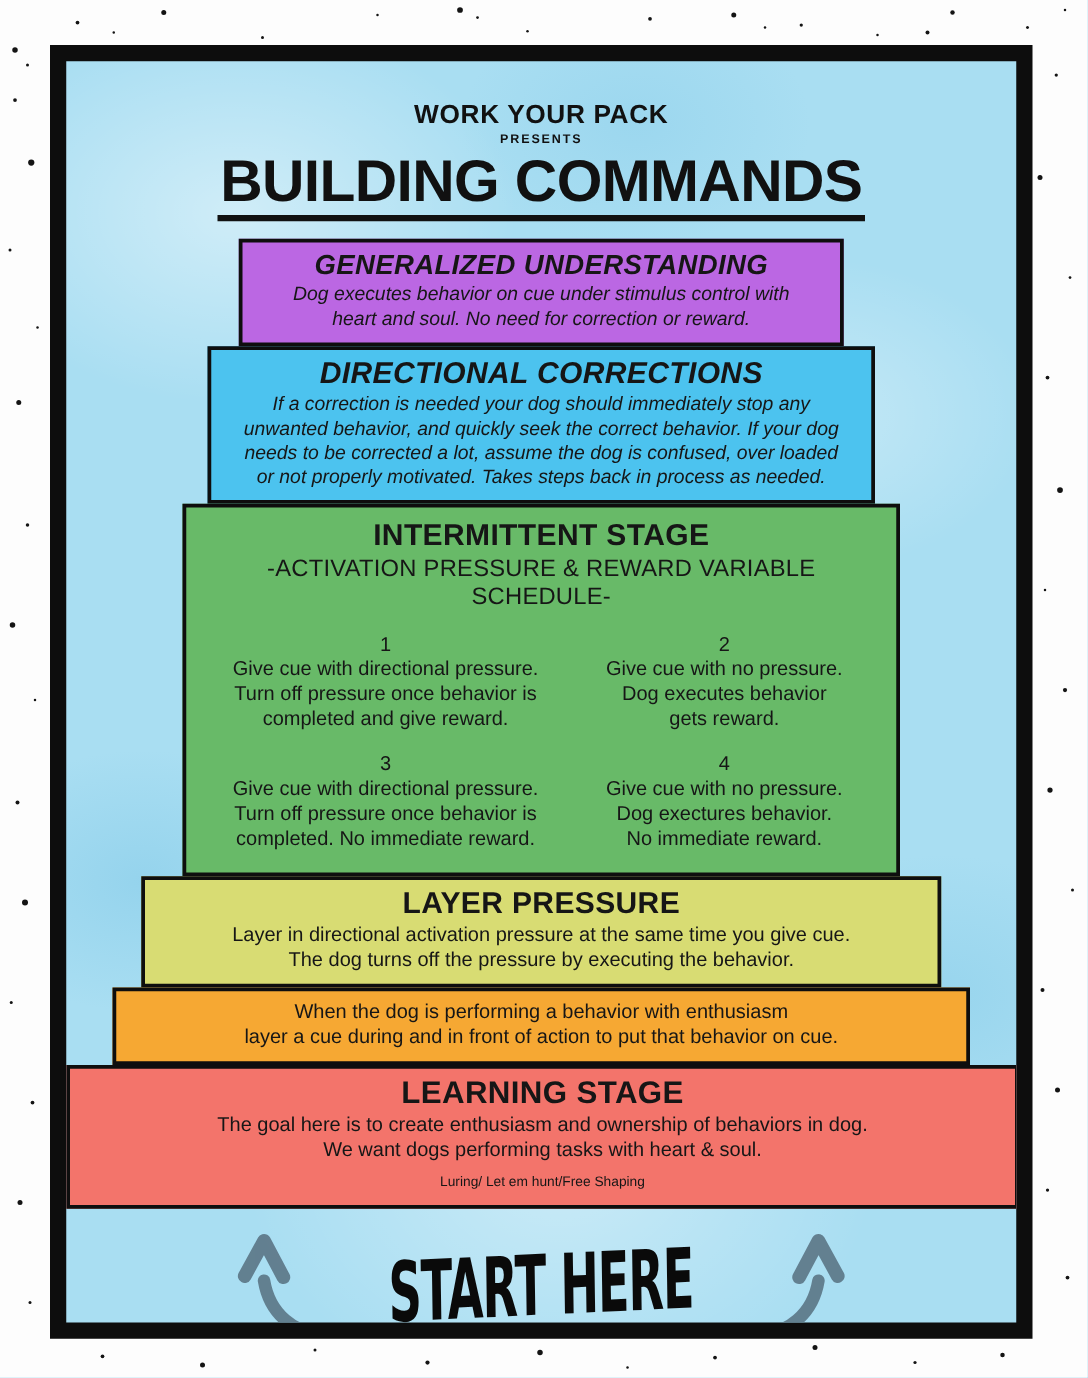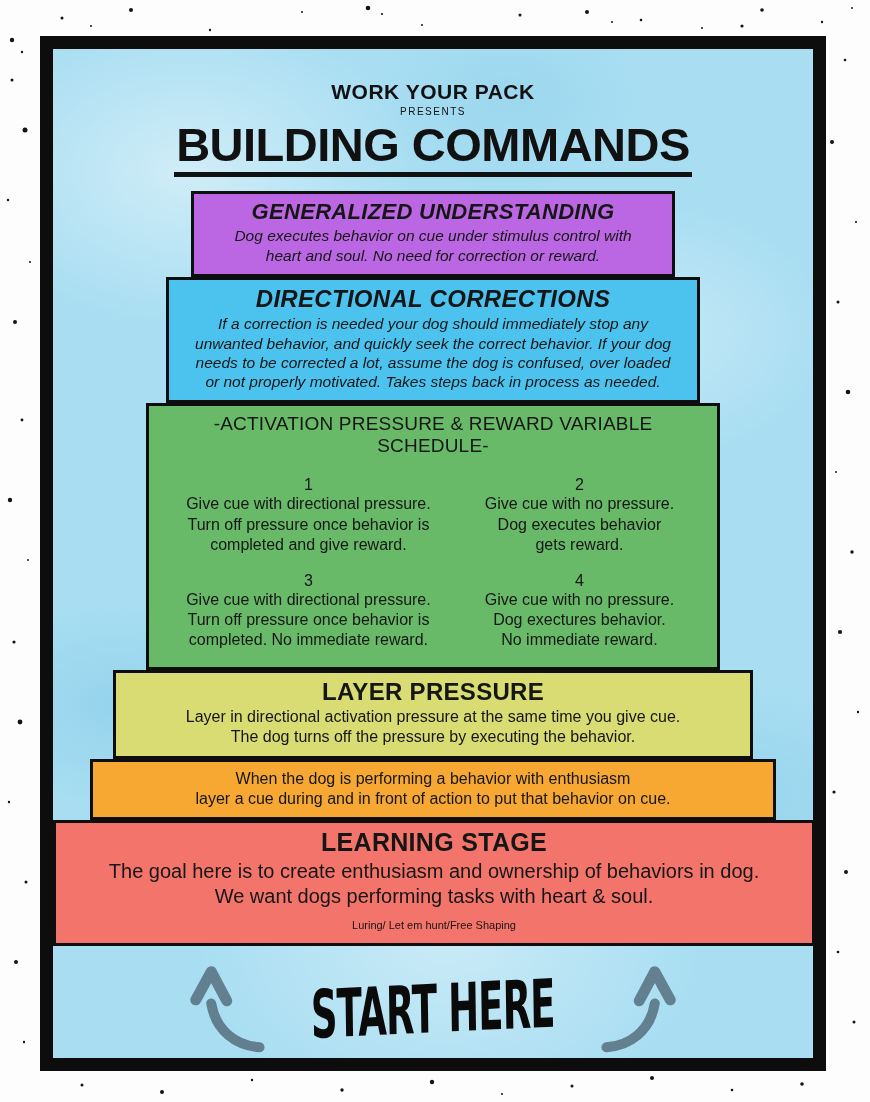--- a/index.html
+++ b/index.html
@@ -26,21 +26,21 @@
       radial-gradient(ellipse 360px 260px at 52% 88%, rgba(255,255,255,.38), transparent 70%),
       radial-gradient(ellipse 240px 170px at 35% 55%, rgba(255,255,255,.28), transparent 70%),
       radial-gradient(ellipse 210px 150px at 8% 65%, rgba(116,194,228,.38), transparent 70%),
       radial-gradient(ellipse 230px 160px at 92% 74%, rgba(116,194,228,.33), transparent 70%),
       radial-gradient(ellipse 200px 140px at 60% 5%, rgba(116,194,228,.25), transparent 70%);
     overflow:hidden;
   }
 
   .header{ text-align:center; padding-top:31px; color:#111; }
   .brand{ font-size:21px; font-weight:700; letter-spacing:.5px; line-height:1.1; }
-  .presents{ font-size:10px; font-weight:400; letter-spacing:1.5px; margin-top:3px; }
+  .presents{ font-size:10px; font-weight:700; letter-spacing:1.5px; margin-top:3px; }
   .big-title{
     display:inline-block; font-size:47px; font-weight:800; letter-spacing:-.5px;
     line-height:1.02; margin-top:4px; border-bottom:5px solid #111; padding:0 2px 3px 2px;
   }
 
   .stack{ margin-top:14px; }
   .level{
     margin:0 auto; border:3px solid #0e0e0e; text-align:center; color:#161616;
     box-sizing:border-box; padding:5px 10px 9px 10px;
   }
@@ -69,21 +69,21 @@
   .lv-layer{ width:640px; background:#d8dc73; }
   .lv-layer .level-title{ font-size:24px; }
   .lv-layer .level-body{ font-size:16px; }
 
   .lv-cue{ width:686px; background:#f6a833; }
   .lv-cue .level-title{ font-size:24px; }
   .lv-cue .level-body{ font-size:16px; }
 
   .lv-learning{ width:762px; background:#f3746b; padding-bottom:12px; }
   .lv-learning .level-title{ font-size:25px; }
-  .lv-learning .level-body{ font-size:20px; }
+  .lv-learning .level-body{ font-size:16px; }
   .footnote{ font-size:11px; margin-top:10px; }
 
   .footer{
     display:flex; align-items:center; justify-content:center;
     margin-top:8px; gap:26px; height:110px;
   }
   .arrow{ width:82px; height:96px; opacity:.92; }
   .arrow.right{ transform:scaleX(-1); }
   .start-here{
     font-family:"DejaVu Sans",sans-serif;
@@ -118,20 +118,21 @@
 
         <div class="level lv-directional">
           <div class="level-title">DIRECTIONAL CORRECTIONS</div>
           <div class="level-body">If a correction is needed your dog should immediately stop any
 unwanted behavior, and quickly seek the correct behavior. If your dog
 needs to be corrected a lot, assume the dog is confused, over loaded
 or not properly motivated. Takes steps back in process as needed.</div>
         </div>
 
         <div class="level lv-intermittent">
+          <div class="level-title">INTERMITTENT STAGE</div>
           <div class="lv-subtitle">-ACTIVATION PRESSURE &amp; REWARD VARIABLE SCHEDULE-</div>
           <div class="steps-grid">
             <div class="step">
               <div class="step-num">1</div>
               <div class="step-text">Give cue with directional pressure.
 Turn off pressure once behavior is
 completed and give reward.</div>
             </div>
             <div class="step">
               <div class="step-num">2</div>

